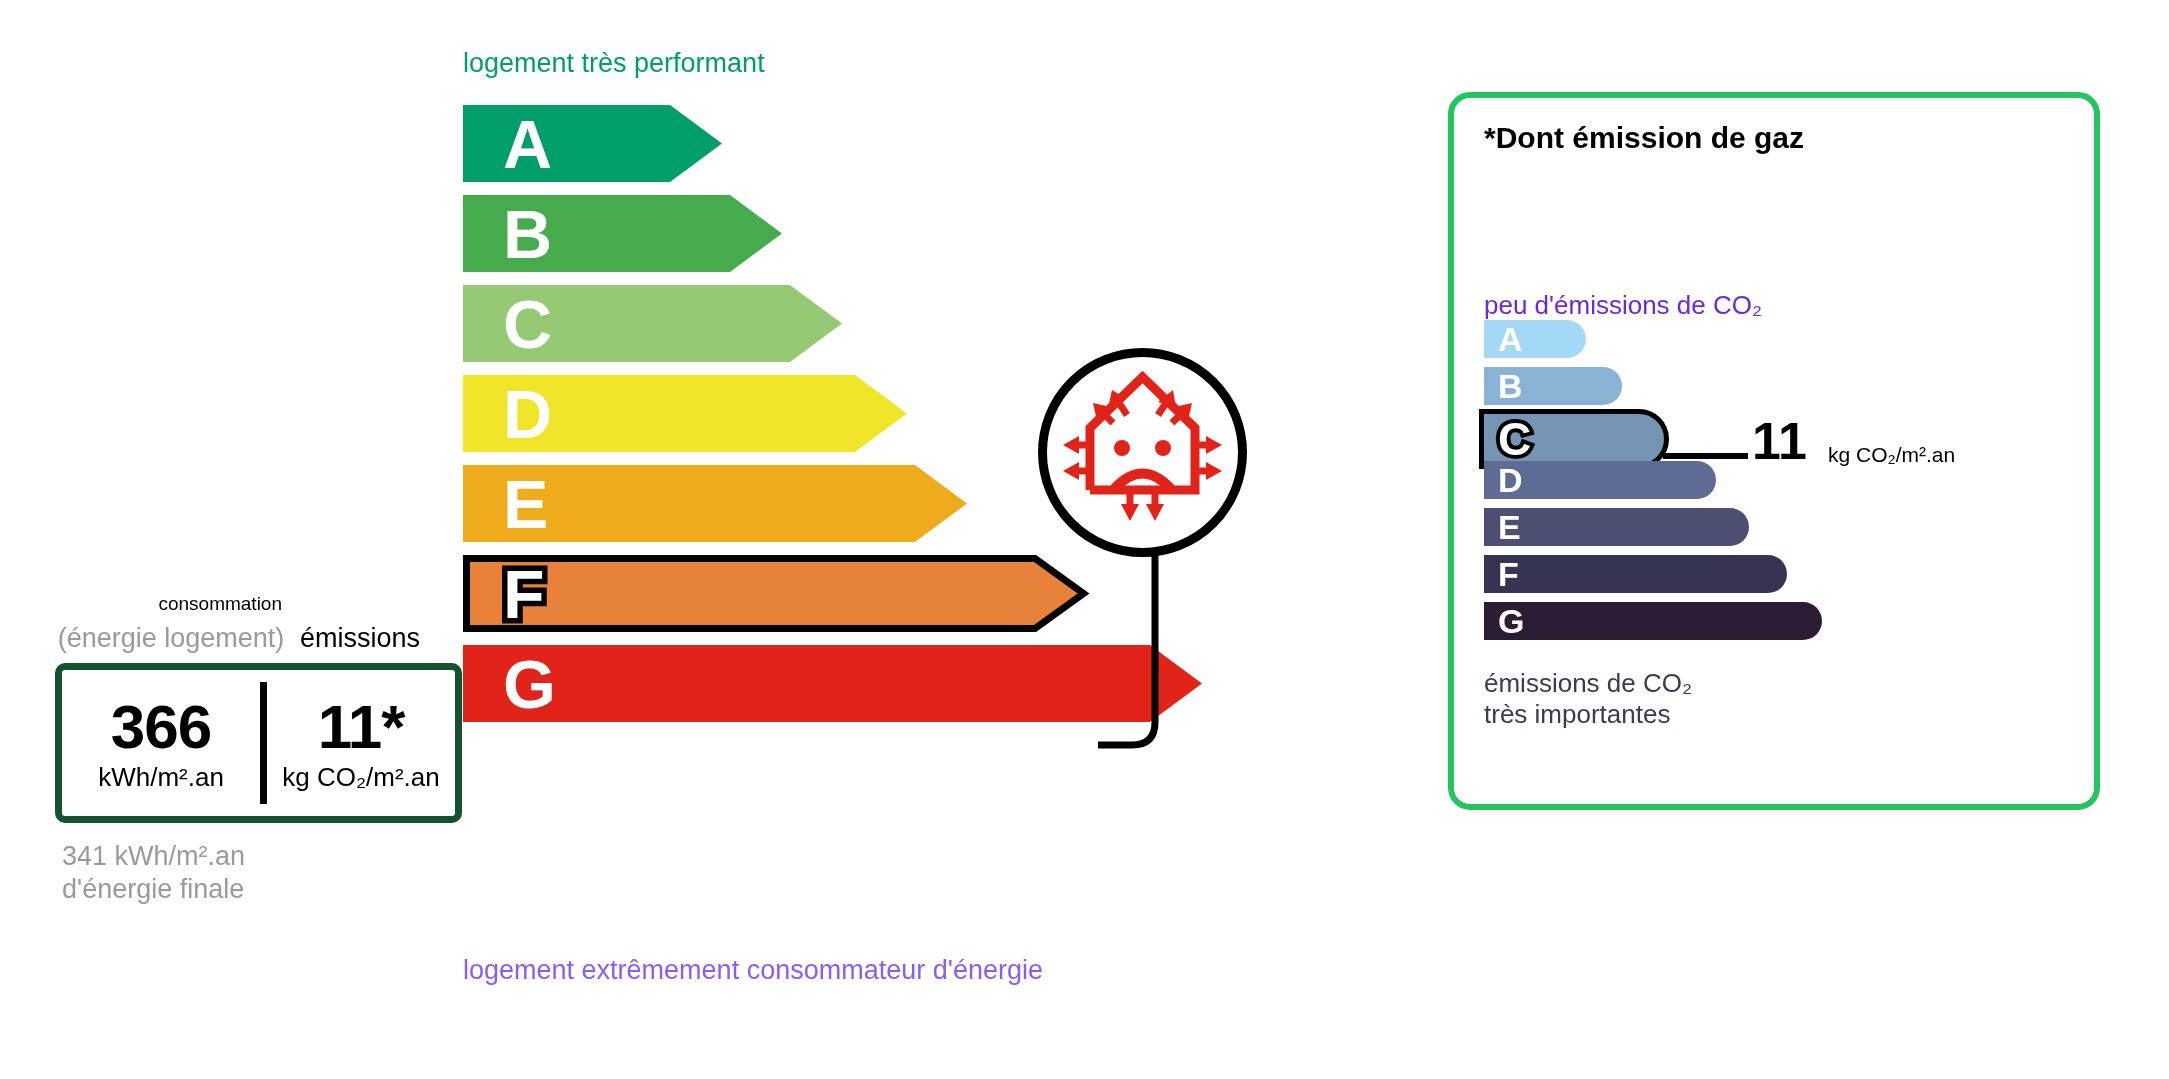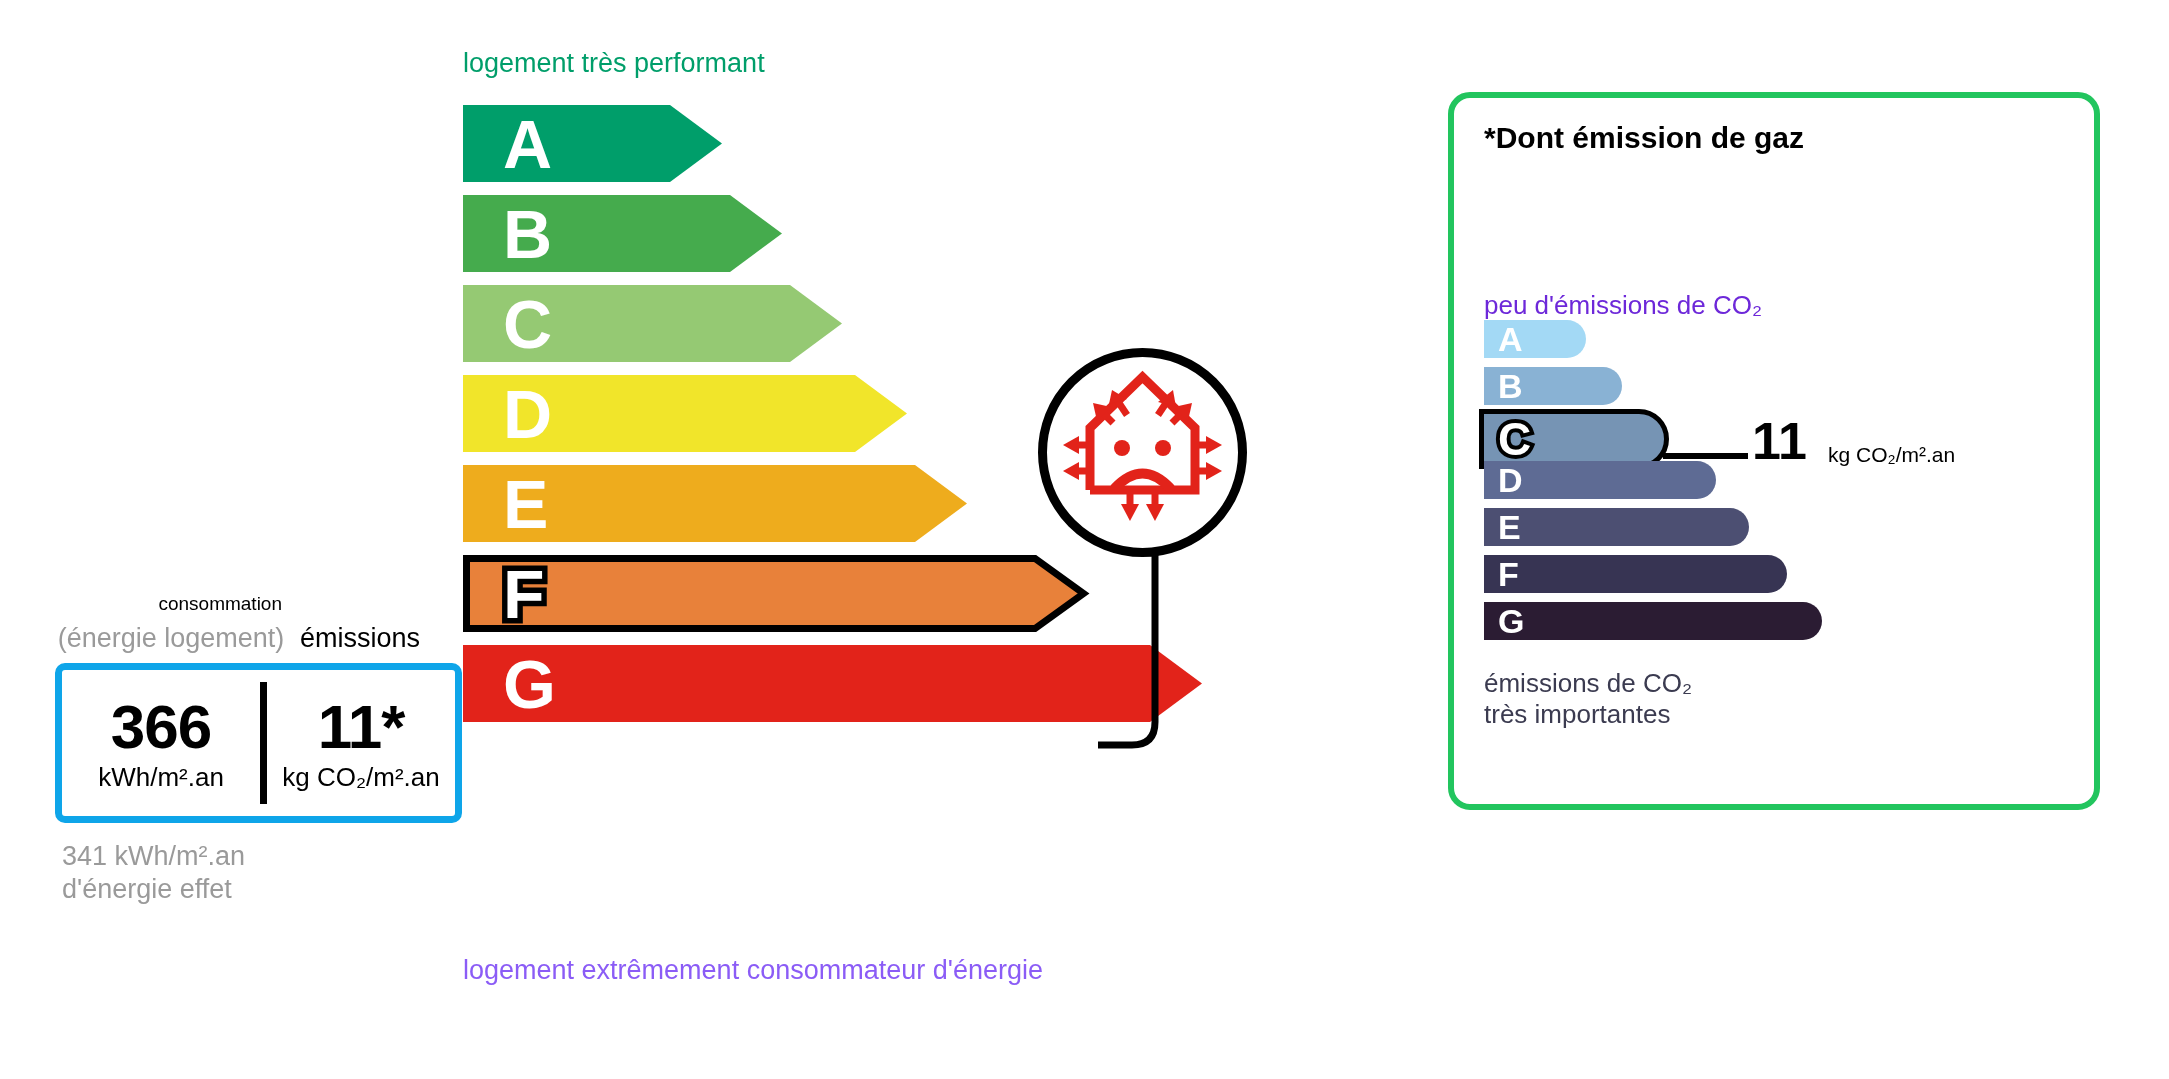--- a/index.html
+++ b/index.html
@@ -18,21 +18,21 @@
   .erow svg{display:block;overflow:visible;}
   .eletter{position:absolute;left:40px;top:50%;transform:translateY(-50%);
            font-size:68px;font-weight:bold;color:#fff;line-height:1;pointer-events:none;}
   .eletter-wrap{position:absolute;left:40px;top:50%;transform:translateY(-50%);line-height:1;}
   .eletter-stroke{position:absolute;left:0;top:0;font-size:68px;font-weight:bold;
                   color:transparent;-webkit-text-stroke:11px #000;}
   .eletter-fill{position:relative;font-size:68px;font-weight:bold;color:#fff;}
 
   
   #consumption-box{position:absolute;left:55px;top:663px;width:407px;height:160px;
-        border:7px solid #0ea5e9;border-radius:10px;background:#fff;box-sizing:border-box;
+        border:7px solid #14532d;border-radius:10px;background:#fff;box-sizing:border-box;
         display:flex;align-items:stretch;z-index:6;}
   .cbox-cell{flex:1;display:flex;flex-direction:column;align-items:center;justify-content:center;}
   .cbox-cell.left{flex:0 0 198px;}
   .cbox-divider{width:7px;background:#000;margin:12px 0;}
   .cbox-val{font-size:62px;font-weight:bold;line-height:1;letter-spacing:-1px;}
   .cbox-unit{font-size:26px;margin-top:6px;line-height:1;}
   .lbl-consommation{position:absolute;left:62px;top:593px;width:220px;text-align:right;font-size:19px;}
   .lbl-energie-primaire{position:absolute;left:46px;top:623px;width:250px;text-align:center;font-size:27px;color:#9a9a9a;}
   .lbl-emissions{position:absolute;left:300px;top:623px;font-size:27px;}
   .lbl-finale{position:absolute;left:62px;top:840px;font-size:27px;color:#9a9a9a;line-height:1.22;}
@@ -125,21 +125,21 @@
       </div>
       <div class="cbox-divider"></div>
       <div class="cbox-cell">
         <div class="cbox-val">11*</div>
         <div class="cbox-unit">kg CO₂/m².an</div>
       </div>
     </div>
 
     <div class="lbl-finale">
       <div>341 kWh/m².an</div>
-      <div>d'énergie effet</div>
+      <div>d'énergie finale</div>
     </div>
 
     <svg id="badge-connector" viewBox="0 0 180 400">
       <path d="M 18 365 L 52 365 Q 75 365 75 342 L 75 0" fill="none" stroke="#000" stroke-width="7"></path>
     </svg>
 
     <svg id="house-badge" viewBox="0 0 215 215">
       <circle cx="107.5" cy="107.5" r="100" fill="#fff" stroke="#000" stroke-width="9"></circle>
       <g stroke="#e2231a" stroke-width="9" fill="none" stroke-linecap="butt">
         <path d="M 55 145 L 55 83 L 107.5 32 L 160 83 L 160 145 L 55 145"></path>

